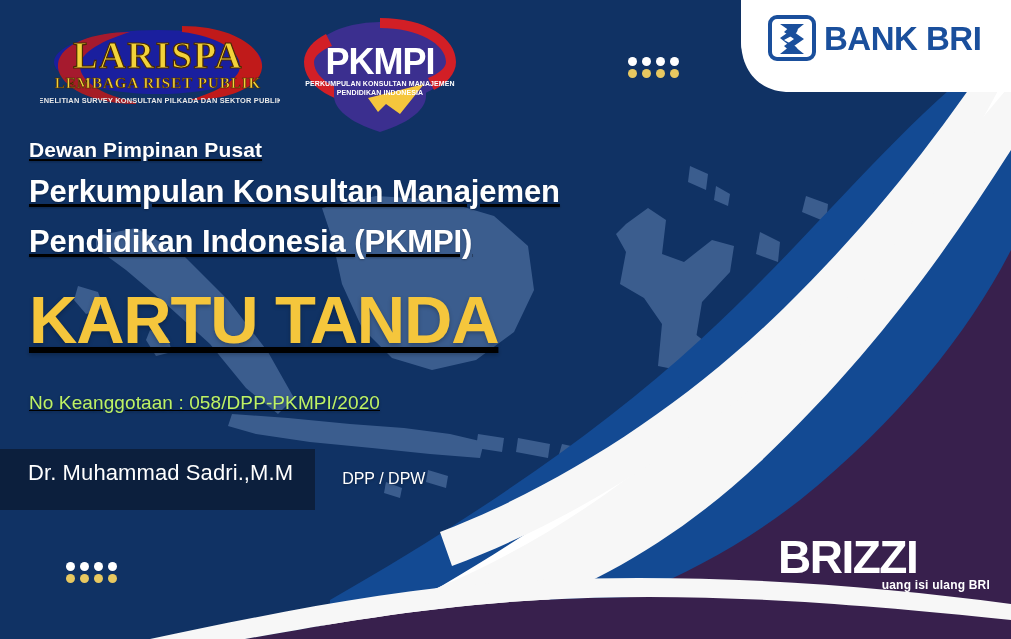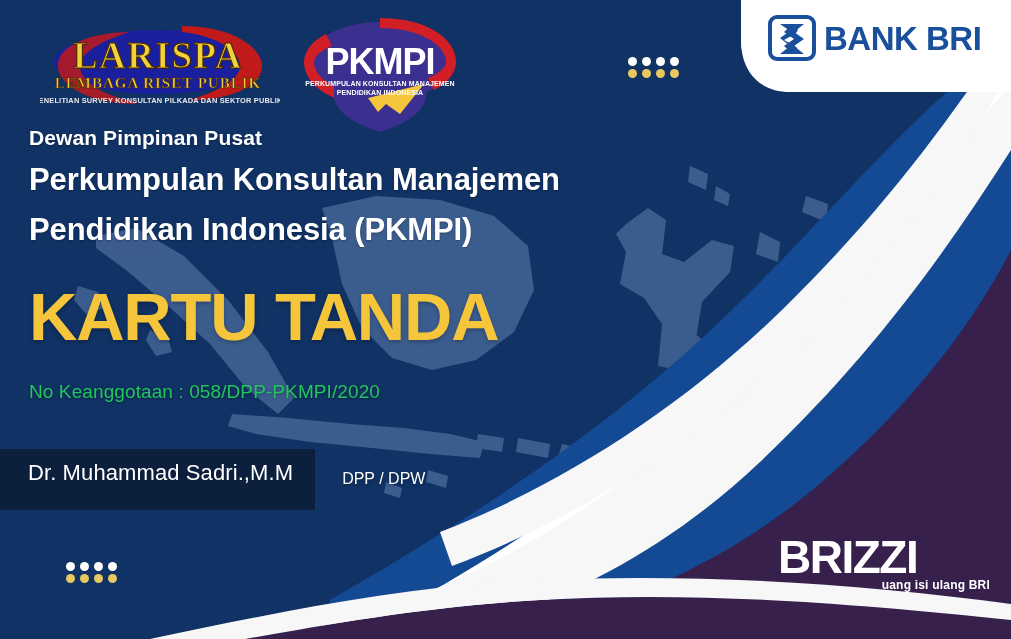--- a/index.html
+++ b/index.html
@@ -42,22 +42,23 @@
   .dots .row { display:flex; gap:5px; }
   .dots .row + .row { margin-top:3px; }
   .dots i { display:block; width:9px; height:9px; border-radius:50%; }
   .dots .row.w i { background:#ffffff; }
   .dots .row.y i { background:#e8c860; }
   #dots-top { left:628px; top:57px; }
   #dots-bottom { left:66px; top:562px; }
 
   
   #text-block {
-    position:absolute; left:29px; top:126px;
+    position:absolute; left:29px; top:138px;
     width:700px;
+    text-decoration:underline;
   }
   .line-dpp {
     color:#ffffff;
     font-size:21px;
     font-weight:bold;
     letter-spacing:.1px;
     text-shadow:0 1px 2px rgba(0,0,0,.28);
   }
   .line-org {
     color:#ffffff;
@@ -67,36 +68,36 @@
     letter-spacing:-.1px;
     margin-top:11px;
     text-shadow:0 1px 2px rgba(0,0,0,.28);
   }
   .title-kartu {
     color:#f5c63c;
     font-size:67px;
     font-weight:bold;
     line-height:1;
     letter-spacing:-1.2px;
-    margin-top:35px;
+    margin-top:26px;
     text-shadow:0 2px 4px rgba(0,0,0,.25);
   }
   .title-sub {
     color:#ffffff;
     font-size:31px;
     font-weight:normal;
     letter-spacing:-.1px;
     margin-top:9px;
     text-shadow:0 1px 3px rgba(0,0,0,.3);
   }
   .member-no {
-    color:#22c55e;
+    color:#bef264;
     font-size:19px;
     letter-spacing:.1px;
-    margin-top:31px;
+    margin-top:39px;
     text-shadow:0 1px 3px rgba(0,0,0,.35);
   }
 
   
   #name-strip {
     position:absolute; left:0; top:456px;
     height:46px;
     display:flex; align-items:center;
   }
   #name-box {

